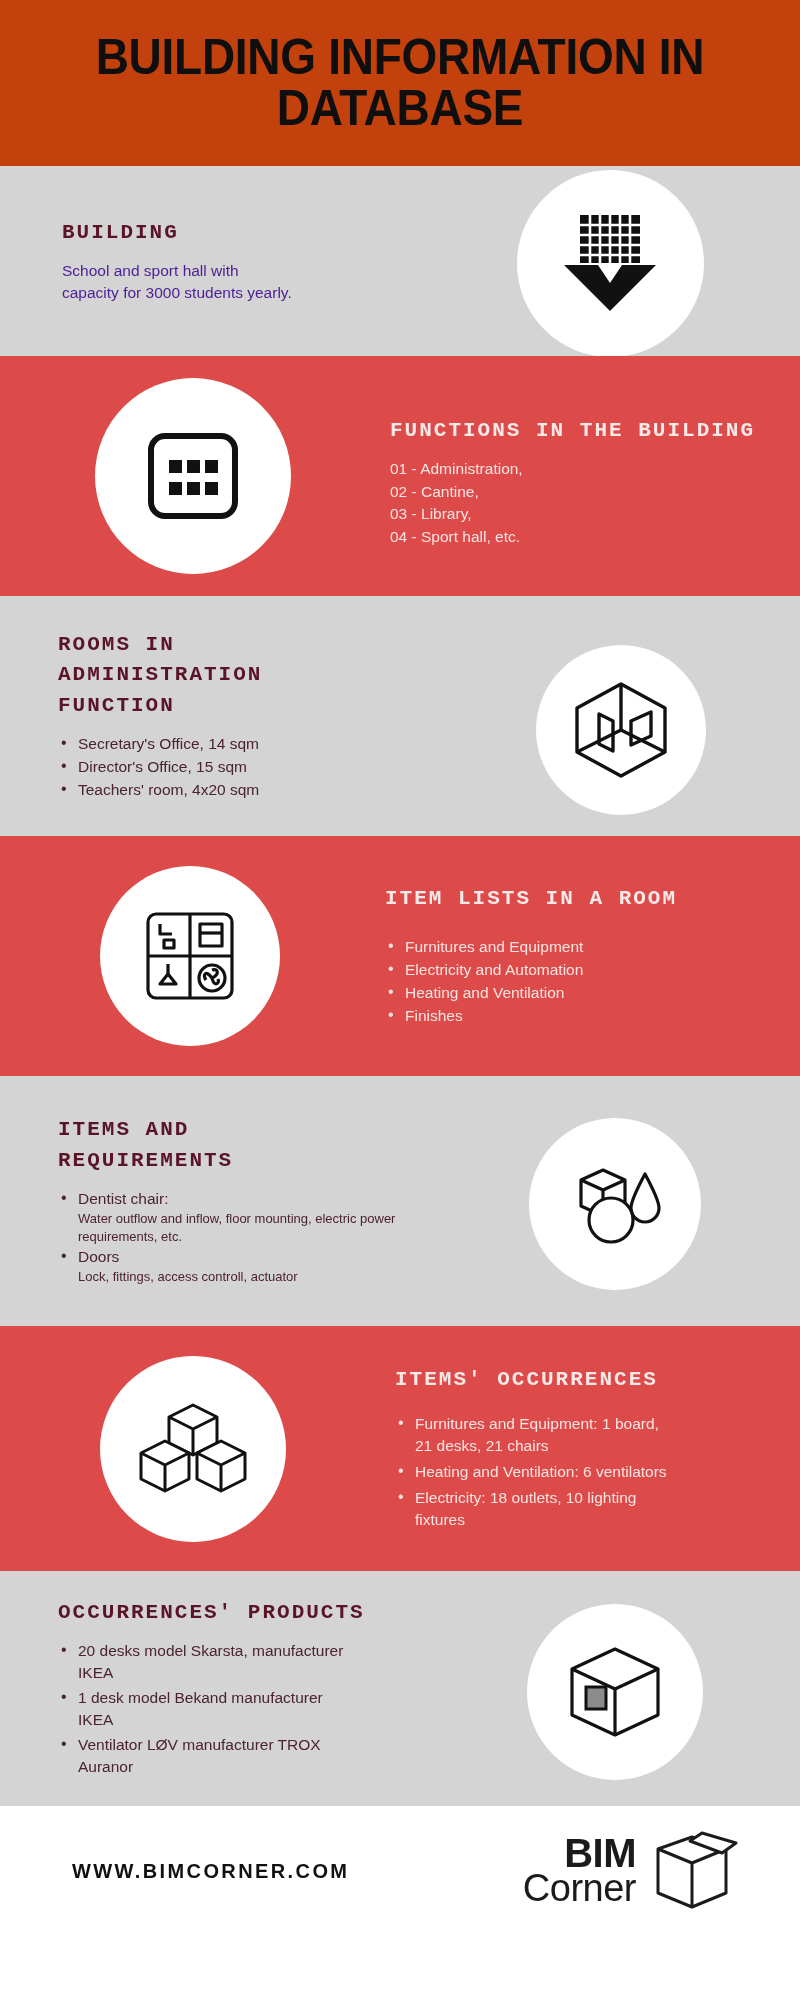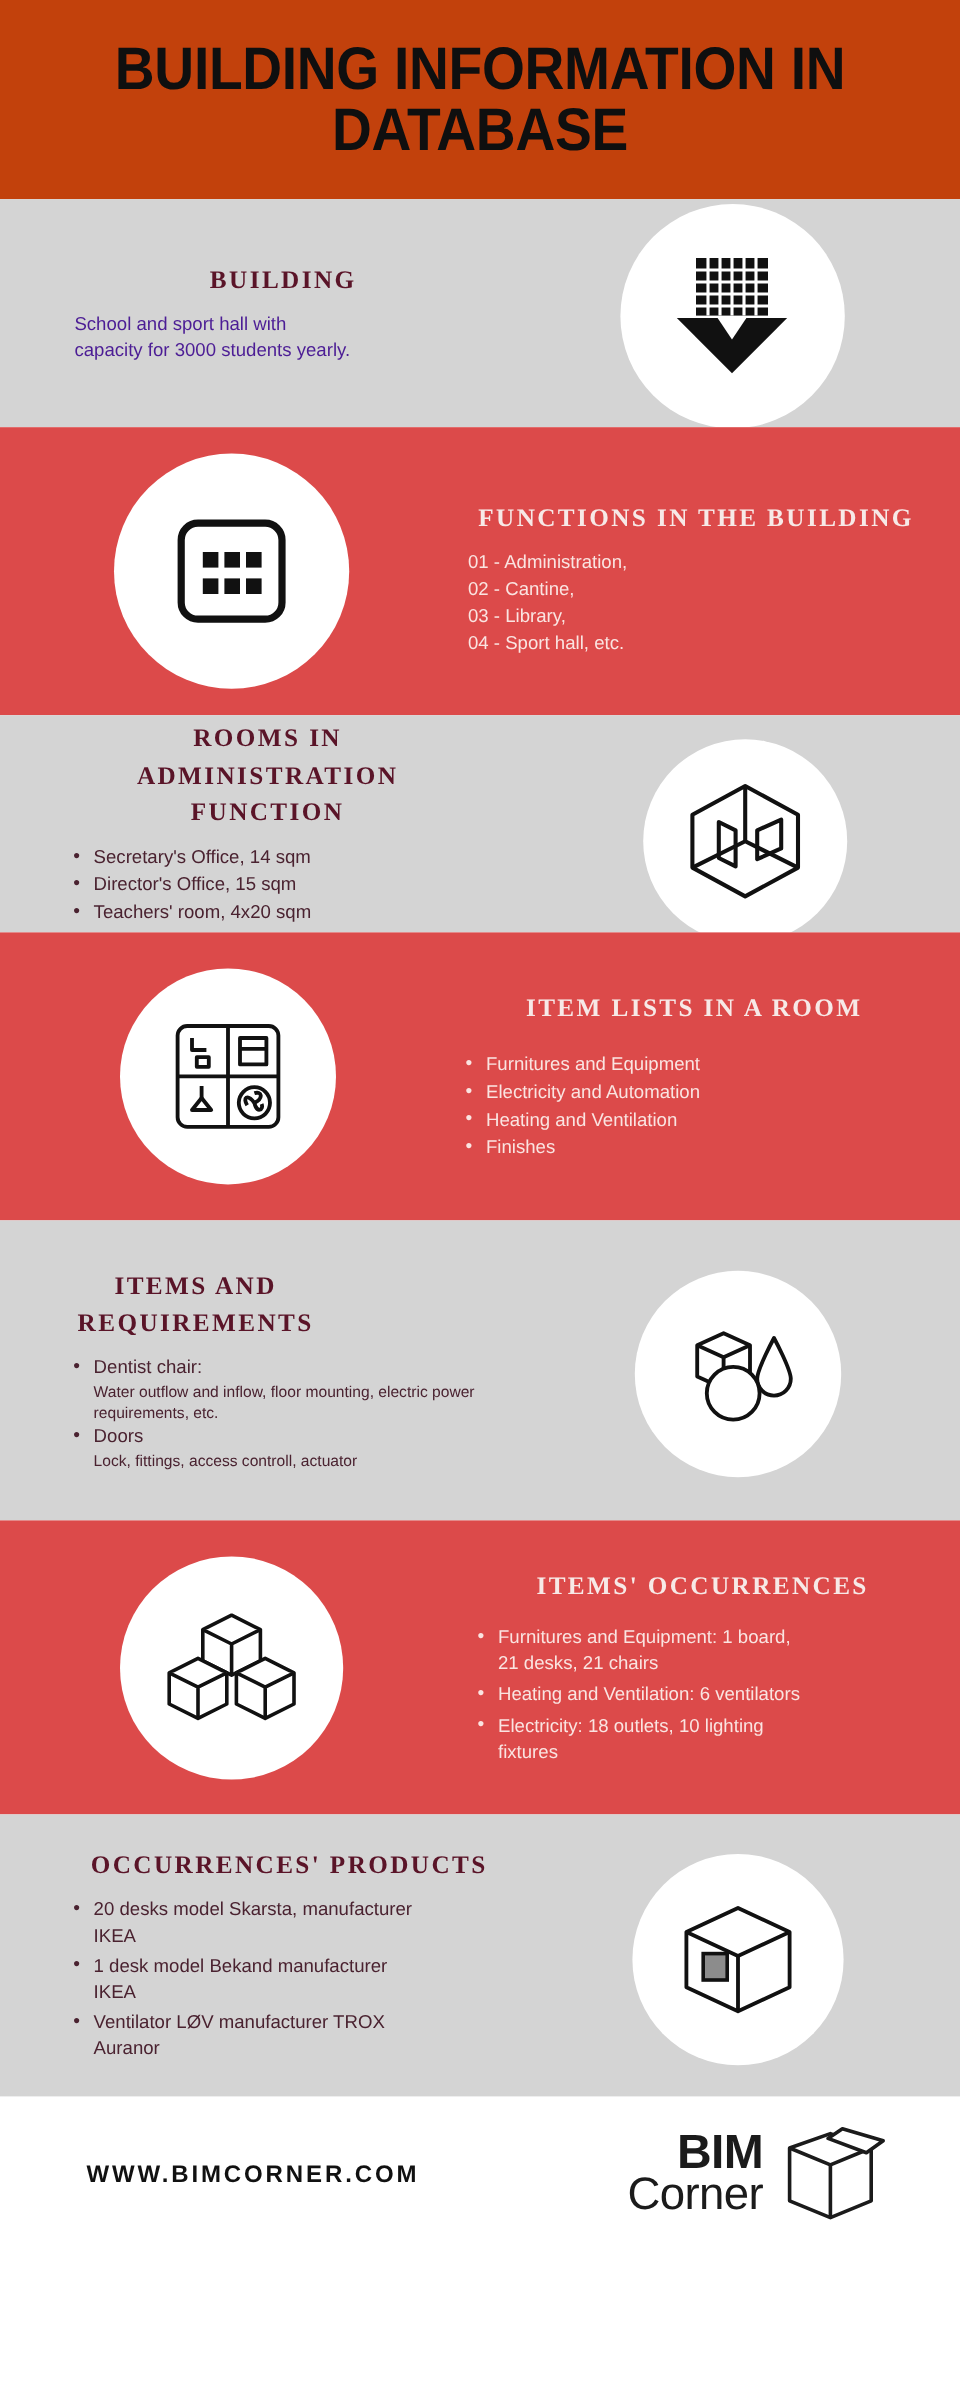--- a/index.html
+++ b/index.html
@@ -39,28 +39,27 @@
 
   
   .band { position:relative; width:800px; display:flex; align-items:center; }
   .band.gray { background:#d4d4d4; }
   .band.red  { background:#dc4a4a; }
 
   .band .col-text { padding:0 18px; }
   .band .col-icon { display:flex; align-items:center; justify-content:center; }
 
   .sec-title {
-    font-family:Liberation Serif, serif;
+    font-family:Liberation Mono, monospace;
     font-weight:bold;
     font-size:21px;
     line-height:1.45;
     letter-spacing:2.0px;
     text-transform:uppercase;
     margin-bottom:12px;
-    text-align:center;
   }
   .gray .sec-title { color:#5a1428; }
   .red  .sec-title { color:#f7e9e7; }
 
   .body-txt {
     font-size:15.5px;
     line-height:1.42;
   }
   .gray .body-txt { color:#4c1d95; }
   .red  .body-txt { color:#fae4e1; }
@@ -188,21 +187,21 @@
       <div class="sec-title">FUNCTIONS IN THE BUILDING</div>
       <ul class="plain">
         <li class="body-txt">01 - Administration,</li>
         <li class="body-txt">02 - Cantine,</li>
         <li class="body-txt">03 - Library,</li>
         <li class="body-txt">04 - Sport hall, etc.</li>
       </ul>
     </div>
   </div>
 
-  <div class="band gray" style="height:181px;gap:22px;">
+  <div class="band gray" style="height:240px;gap:22px;">
     <div class="col-text" style="width:430px; padding-left:58px; padding-right:10px;">
       <div class="sec-title" style="max-width:330px;">ROOMS IN ADMINISTRATION FUNCTION</div>
       <ul class="blist">
         <li>Secretary's Office, 14 sqm</li>
         <li>Director's Office, 15 sqm</li>
         <li>Teachers' room, 4x20 sqm</li>
       </ul>
     </div>
     <div class="col-icon" style="width:370px;">
       <div class="circle" style="width:170px;height:170px;margin-top:28px;">

